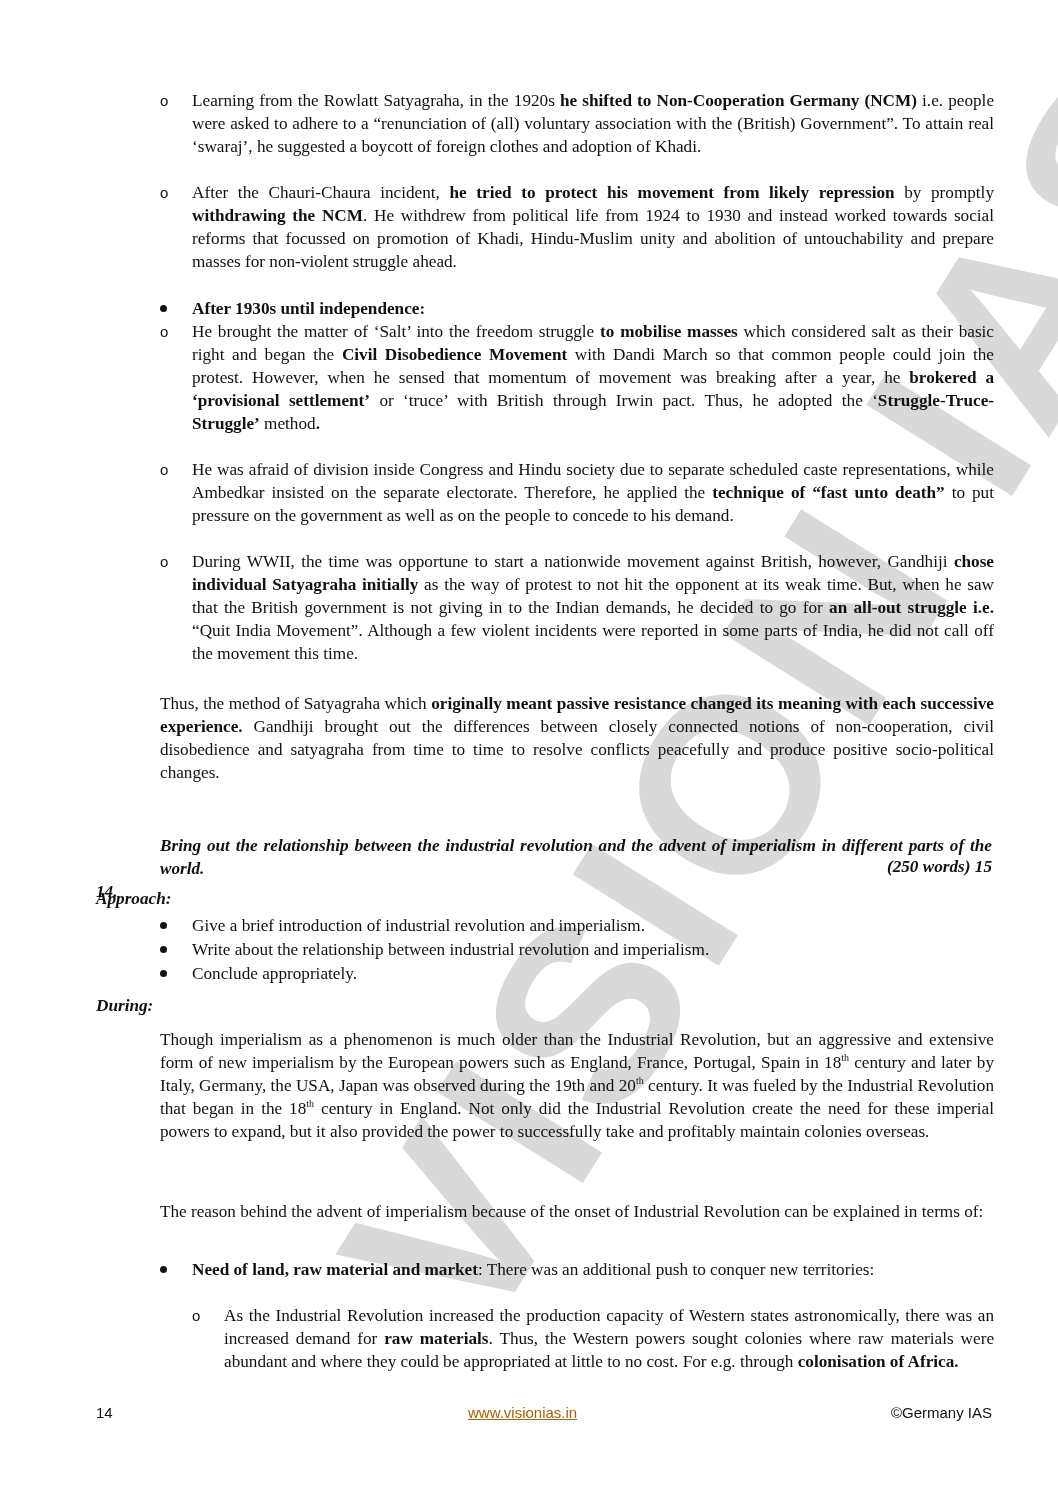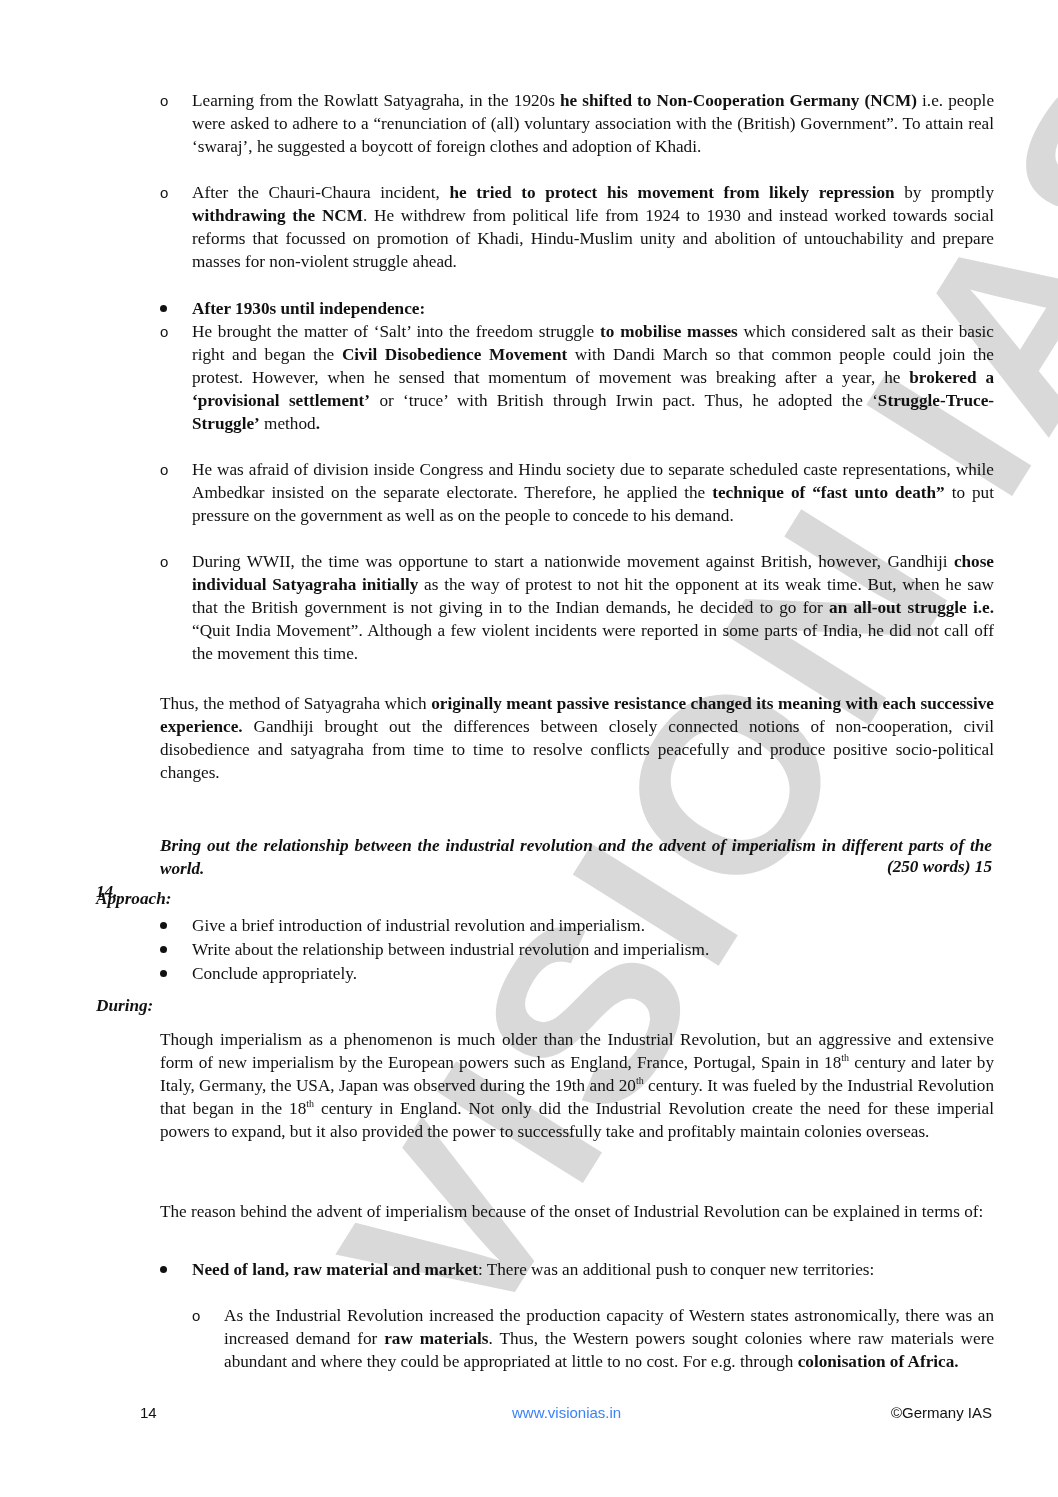--- a/index.html
+++ b/index.html
@@ -15,22 +15,22 @@
   .para { font-size: 17.2px; line-height: 23px; text-align: justify; }
   .para b { font-weight: bold; }
   .sub-item { position: absolute; left: 192px; width: 802px; }
   .sub-marker { position: absolute; left: -32px; top: 0; font-size: 15px; font-family: "Liberation Sans", sans-serif; }
   .bullet-item { position: absolute; left: 192px; width: 802px; }
   .bullet-marker { position: absolute; left: -32px; top: 8px; width: 7px; height: 7px; border-radius: 50%; background: #111; }
   .q-num { position: absolute; left: 96px; top: 834px; font-weight: bold; font-style: italic; font-size: 17.2px; margin-top: 48px; }
   .q-text { position: absolute; left: 160px; top: 834px; width: 832px; font-weight: bold; font-style: italic; font-size: 17.2px; line-height: 23px; text-align: justify; }
   .q-words { position: absolute; right: 66px; top: 857px; font-weight: bold; font-style: italic; font-size: 17.2px; }
   .label { position: absolute; left: 96px; font-weight: bold; font-style: italic; font-size: 17.2px; }
-  .footer { position: absolute; top: 1404px; font-family: "Liberation Sans", "DejaVu Sans", sans-serif; font-size: 15px; margin-left: 44px; }
-  .footer a { color: #3b82f6; }
+  .footer { position: absolute; top: 1404px; font-family: "Liberation Sans", "DejaVu Sans", sans-serif; font-size: 15px; }
+  .footer a { color: #a16207; text-decoration: underline; }
   sup { font-size: 10px; line-height: 0; }
 </style>
 </head>
 <body>
 
 <div class="watermark">
   <span>VISION IAS</span>
 </div>
 
 <div class="content">

